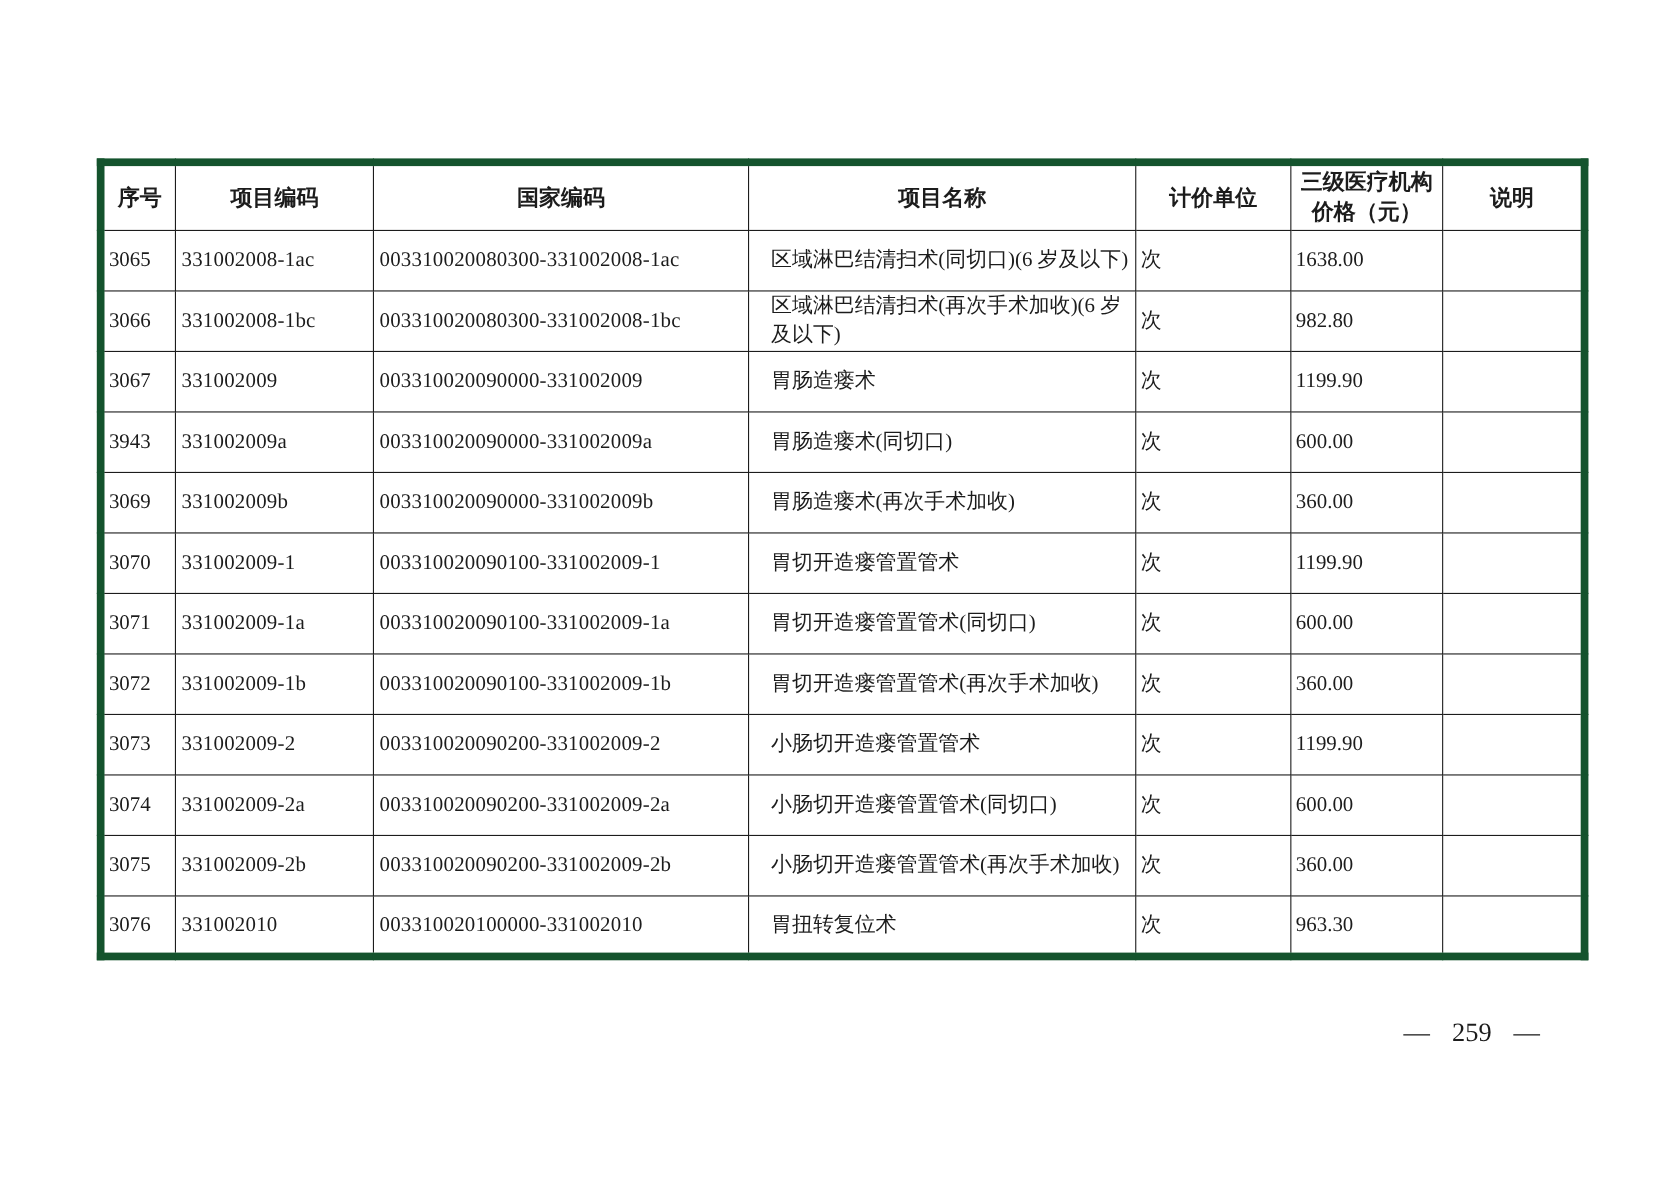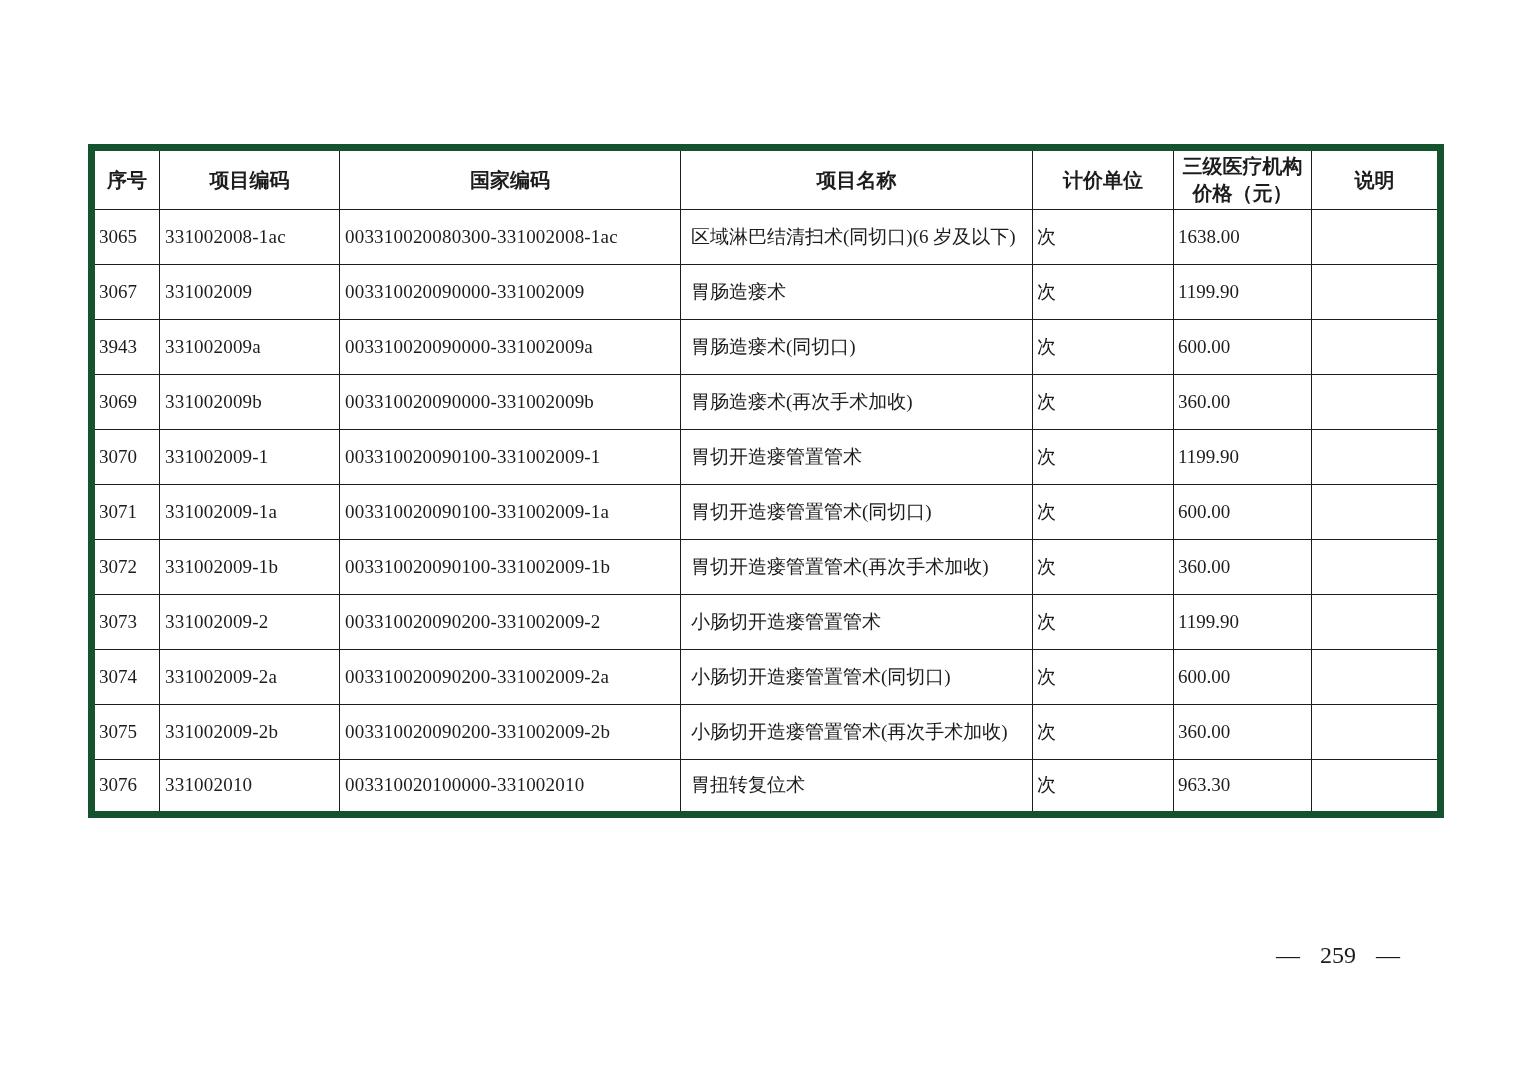--- a/index.html
+++ b/index.html
@@ -38,37 +38,36 @@
   .price-table td {
     font-size: 19px;
     height: 55px;
     vertical-align: middle;
     line-height: 1.38;
     padding: 1px 4px;
   }
   td.col-0, td.col-4, td.col-5, td.col-6 { text-align: left; }
   td.col-1, td.col-2, td.col-3 { text-align: left; }
   td.col-1, td.col-2 { padding-left: 5px; letter-spacing: 0.2px; }
-  td.col-3 { padding-left: 10px; padding-right: 2px; }
+  td.col-3 { padding-left: 20px; padding-right: 2px; }
   col.c0 { width: 68px; }
   col.c1 { width: 180px; }
   col.c2 { width: 341px; }
   col.c3 { width: 352px; }
   col.c4 { width: 141px; }
   col.c5 { width: 138px; }
   col.c6 { width: 129px; }
   .page-number {
     position: absolute;
     top: 926px;
     left: 1276px;
     font-size: 24px;
     color: #1c1c1c;
     word-spacing: 14px;
     white-space: nowrap;
-    margin-top: 16px;
   }
 </style>
 </head>
 <body>
 
 <div class="page">
   <table class="price-table">
     <colgroup>
       <col class="c0">
         <col class="c1">
@@ -94,20 +93,29 @@
         <tr>
           <td class="col-0">3065</td>
           <td class="col-1">331002008-1ac</td>
           <td class="col-2">003310020080300-331002008-1ac</td>
           <td class="col-3">区域淋巴结清扫术(同切口)(6 岁及以下)</td>
           <td class="col-4">次</td>
           <td class="col-5">1638.00</td>
           <td class="col-6"></td>
         </tr>
         <tr>
+          <td class="col-0">3066</td>
+          <td class="col-1">331002008-1bc</td>
+          <td class="col-2">003310020080300-331002008-1bc</td>
+          <td class="col-3">区域淋巴结清扫术(再次手术加收)(6 岁及以下)</td>
+          <td class="col-4">次</td>
+          <td class="col-5">982.80</td>
+          <td class="col-6"></td>
+        </tr>
+        <tr>
           <td class="col-0">3067</td>
           <td class="col-1">331002009</td>
           <td class="col-2">003310020090000-331002009</td>
           <td class="col-3">胃肠造瘘术</td>
           <td class="col-4">次</td>
           <td class="col-5">1199.90</td>
           <td class="col-6"></td>
         </tr>
         <tr>
           <td class="col-0">3943</td>

